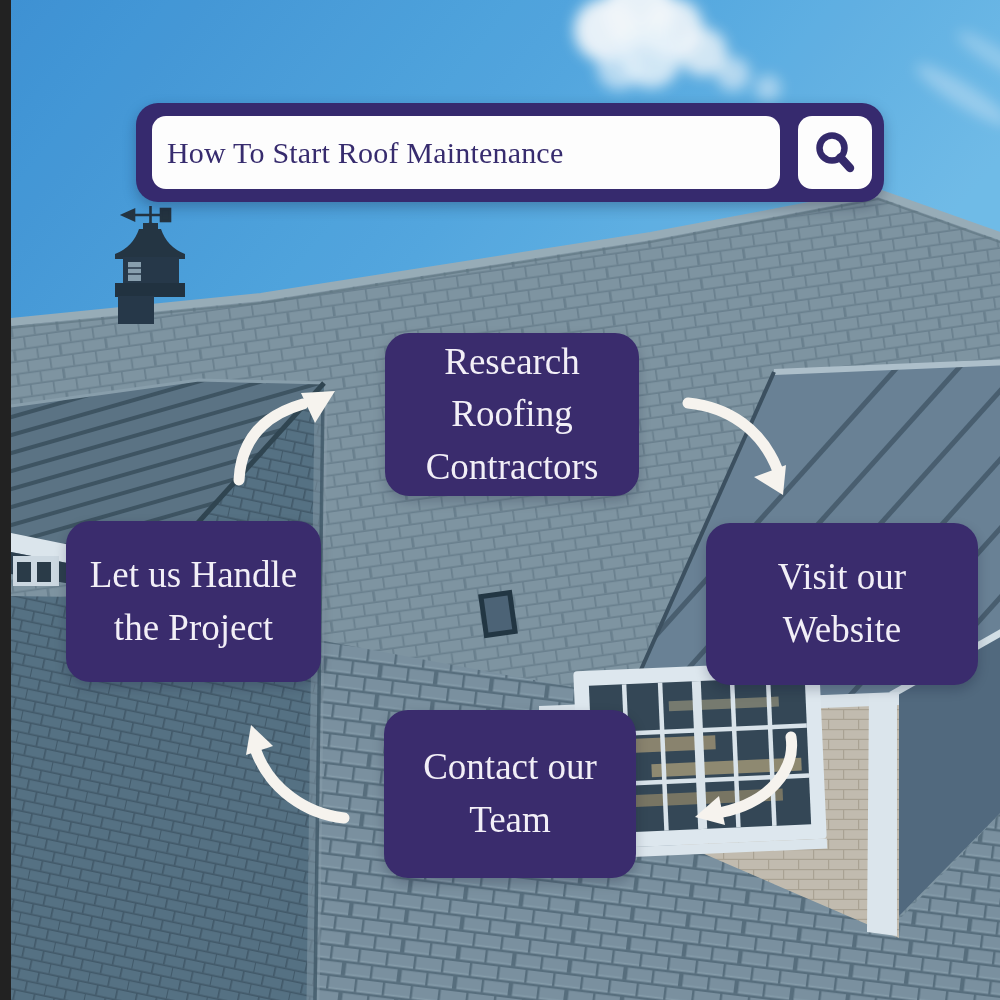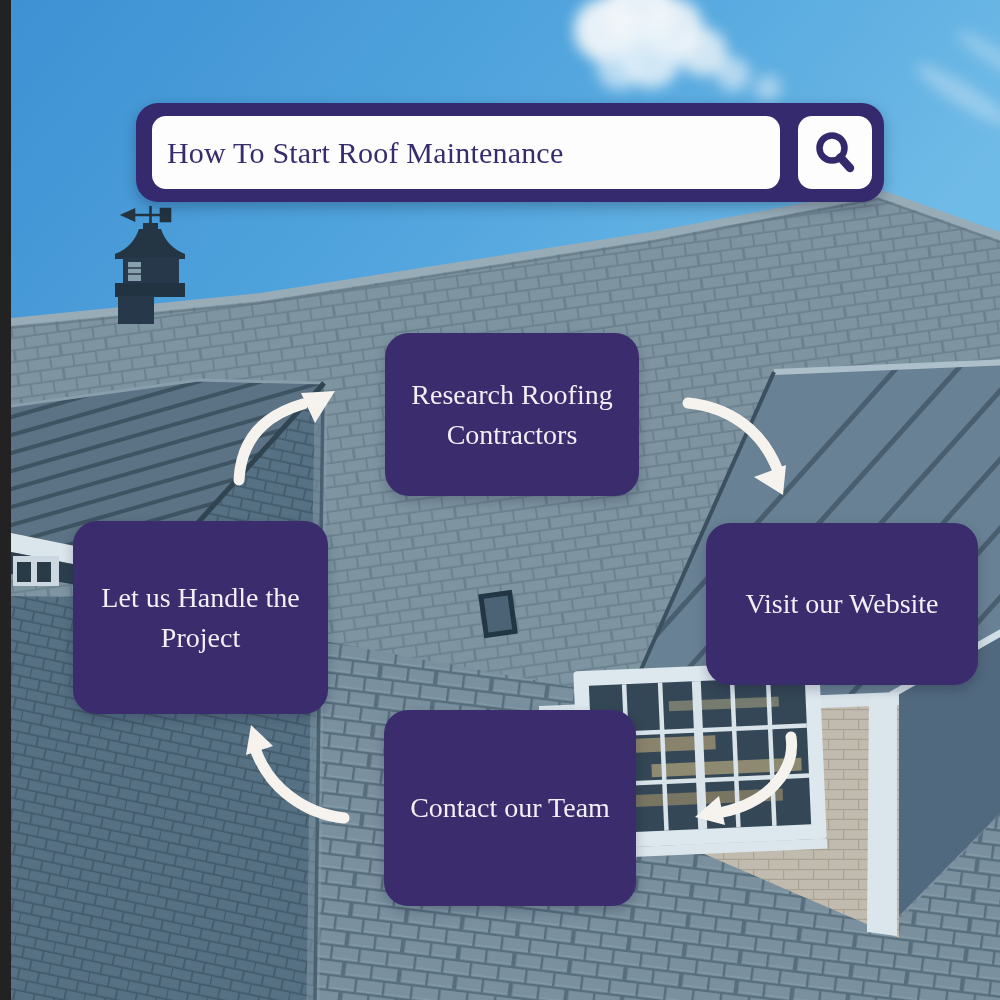--- a/index.html
+++ b/index.html
@@ -25,27 +25,27 @@
     white-space:nowrap;font-weight:500;
   }
   .search-btn{
     margin-left:18px;width:74px;height:73px;background:#fdfdfd;border-radius:14px;
     display:flex;align-items:center;justify-content:center;cursor:pointer;
   }
   
   .card{
     position:absolute;background:#3a2c6d;border-radius:24px;color:#f2eff7;
     display:flex;align-items:center;justify-content:center;text-align:center;
-    font-size:28px;line-height:1.42;font-weight:500;padding:0 18px;box-sizing:border-box;
+    font-size:37px;line-height:1.42;font-weight:500;padding:0 18px;box-sizing:border-box;
     box-shadow:0 5px 12px rgba(10,15,40,.22);
   }
   .card-research{left:374px;top:333px;width:254px;height:163px;}
   .card-visit{left:695px;top:523px;width:272px;height:162px;}
-  .card-handle{left:62px;top:521px;width:255px;height:193px;}
-  .card-contact{left:373px;top:710px;width:252px;height:196px;}
+  .card-handle{left:55px;top:521px;width:255px;height:161px;}
+  .card-contact{left:373px;top:710px;width:252px;height:168px;}
   .arrow{position:absolute;pointer-events:none;}
 </style>
 </head>
 <body>
 
 <div class="canvas">
 
   <svg class="bg-svg" viewBox="0 0 1000 1000">
     <defs>
       <linearGradient id="skyG" x1="0" y1="0" x2="1" y2="0.35">

